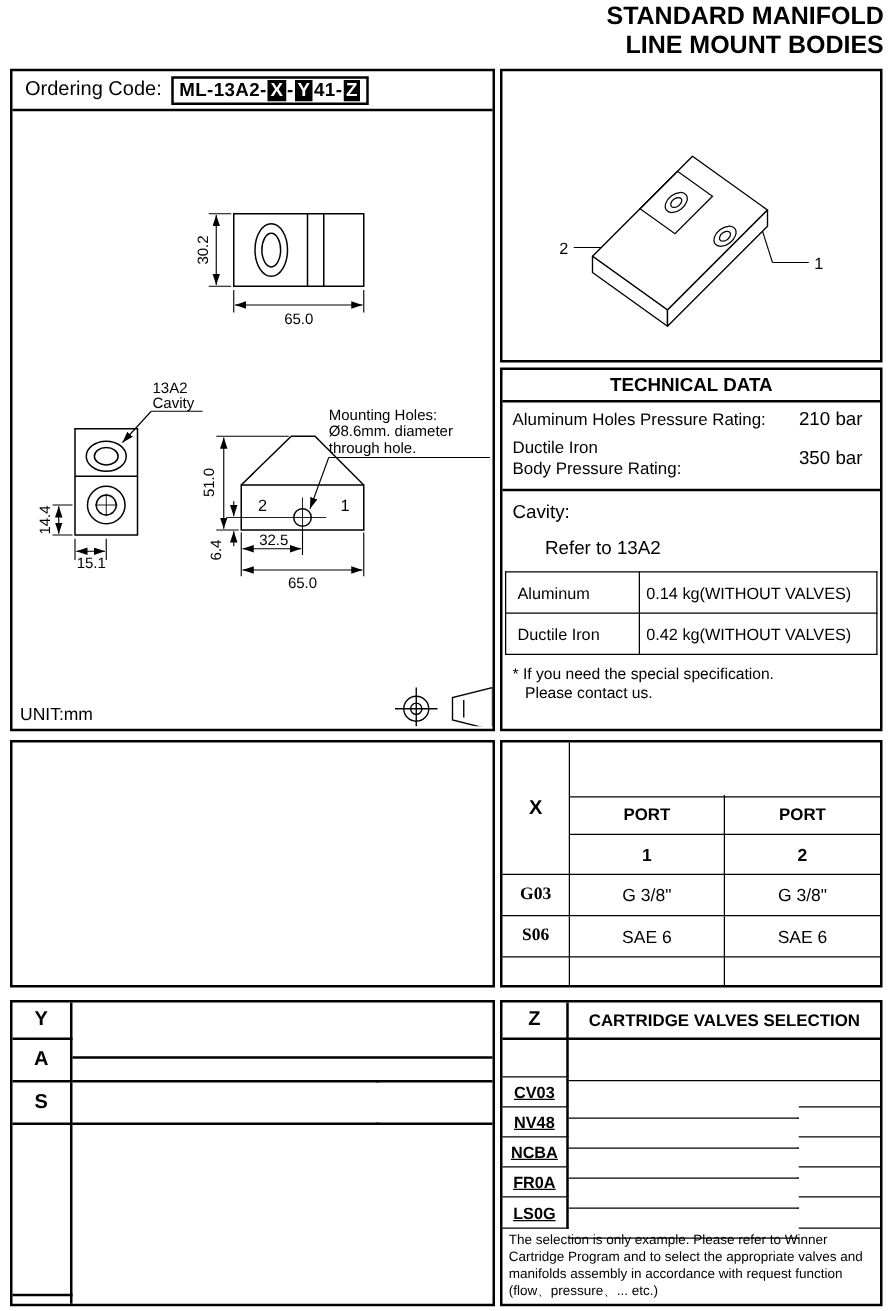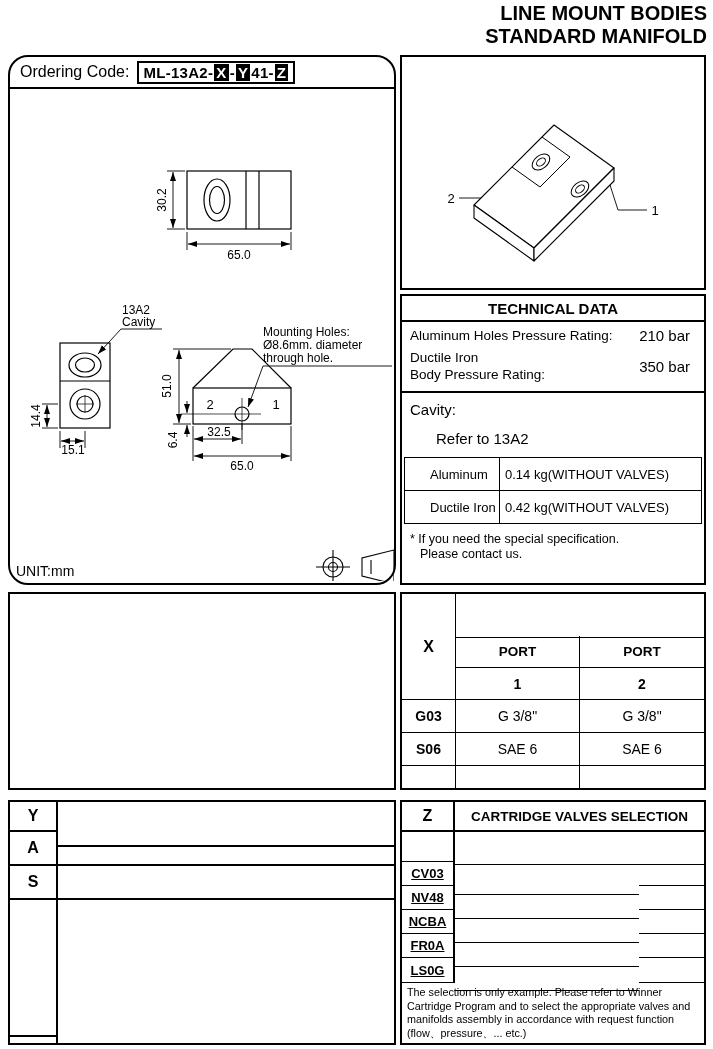--- a/index.html
+++ b/index.html
@@ -5,21 +5,21 @@
   * { margin:0; padding:0; box-sizing:border-box; }
   body { background:#fff; }
   .page { position:relative; width:713px; height:1049px; background:#fff; color:#000;
           font-family:"Liberation Sans","DejaVu Sans",sans-serif; overflow:hidden; }
   .box { position:absolute; border:2px solid #000; background:#fff; }
 
   .page-title { position:absolute; top:2px; right:6px; text-align:right;
                 font-weight:700; font-size:20px; line-height:23px; }
 
   
-  .left-wrap { left:8px; top:55px; width:388px; height:530px;border-radius:20px; }
+  .left-wrap { left:8px; top:55px; width:388px; height:530px; }
   .ordering-row { height:32px; border-bottom:2px solid #000; display:flex; align-items:center;
                   padding-left:10px; font-size:16px; }
   .code-box { display:inline-flex; align-items:center; border:2px solid #000; margin-left:8px;
               padding:1px 4px; font-weight:700; font-size:15px; letter-spacing:.3px; }
   .hl { background:#000; color:#fff; padding:0 2px; margin:0 1px; }
   .drawing-area { position:relative; width:100%; height:492px; }
 
   svg text { fill:#000; stroke:none; font-family:"Liberation Sans","DejaVu Sans",sans-serif; }
   .dim { font-size:12px; }
   .plabel { font-size:13px; }
@@ -34,21 +34,21 @@
   .td-row { display:flex; justify-content:space-between; align-items:center;
             padding:5px 14px 0 8px; font-size:13.5px; }
   .td-line { display:block; line-height:17px; }
   .td-value { font-size:15px; white-space:nowrap; }
   .td-sep { border-top:2px solid #000; margin-top:8px; }
   .td-cavity { font-size:15px; padding:8px 0 0 8px; }
   .td-cavity-val { font-size:15px; padding:12px 0 0 34px; }
   .td-note { font-size:11.5px; padding:12px 0 0 6px; }
   table.weights { border-collapse:collapse; margin:10px 2px 0 2px; width:calc(100% - 4px); }
   table.weights td { border:1px solid #000; height:33px; font-size:13px; }
-  td.w-mat { width:95px; padding-left:25px; }
+  td.w-mat { width:107px; padding-left:9px; }
   td.w-val { padding-left:5px; }
   .td-foot { font-size:12.5px; line-height:15px; padding:8px 0 0 8px; }
   .td-foot .in { display:block; padding-left:10px; }
 
   
   .empty-box { left:8px; top:592px; width:388px; height:198px; }
   .port-box { left:400px; top:592px; width:306px; height:198px; }
   .ps-grid { display:grid; width:100%; height:100%;
              grid-template-columns:54px 124px 124px;
              grid-template-rows:42px 32px 32px 33px 33px 1fr; }
@@ -58,21 +58,21 @@
   .c-left { justify-content:flex-start;margin-top:32px; }
   .b-r  { border-right:1px solid #000; }
   .b-b  { border-bottom:1px solid #000; }
   .b-r2 { border-right:2px solid #000; }
   .b-b2 { border-bottom:2px solid #000; }
 
   .f-colhead { font-weight:700; font-size:16px; }
   .f-title   { font-weight:700; font-size:15px;margin-top:43px; }
   .ps-port { font-weight:700; font-size:13.5px; }
   .ps-num  { font-weight:700; font-size:14px; }
-  .ps-code { font-weight:700; font-size:14px; }
+  .ps-code { font-weight:700; font-size:14px;font-family:Liberation Serif, serif; }
   .ps-val  { font-size:14px; }
 
   
   .bm-box { left:8px; top:800px; width:388px; height:245px; }
   .bm-grid { display:grid; width:100%; height:100%;
              grid-template-columns:48px 245px 1fr;
              grid-template-rows:30px 34px 34px 1fr; }
   .bm-mat { font-weight:700; font-size:14px; padding-left:8px; }
   .bm-extra-line { position:absolute; left:0; top:233px; width:48px; border-top:2px solid #000; }
 
@@ -85,22 +85,22 @@
   .cart-desc { font-size:11px; padding-left:0; white-space:nowrap; }
   .cart-wv { font-size:15px; padding-left:6px; }
   .cart-note { font-size:10.8px; line-height:13.5px; padding:3px 5px; display:block; }
 </style>
 </head>
 <body>
 
 <div class="page">
 
   <div class="page-title">
+    <div>STANDARD MANIFOLD</div>
     <div>LINE MOUNT BODIES</div>
-    <div>STANDARD MANIFOLD</div>
   </div>
 
   <div class="box left-wrap">
     <div class="ordering-row">
       <span>Ordering Code:</span>
       <span class="code-box">
           <span>ML-13A2-</span>
           <span class="hl">X</span>
           <span>-</span>
           <span class="hl">Y</span>

